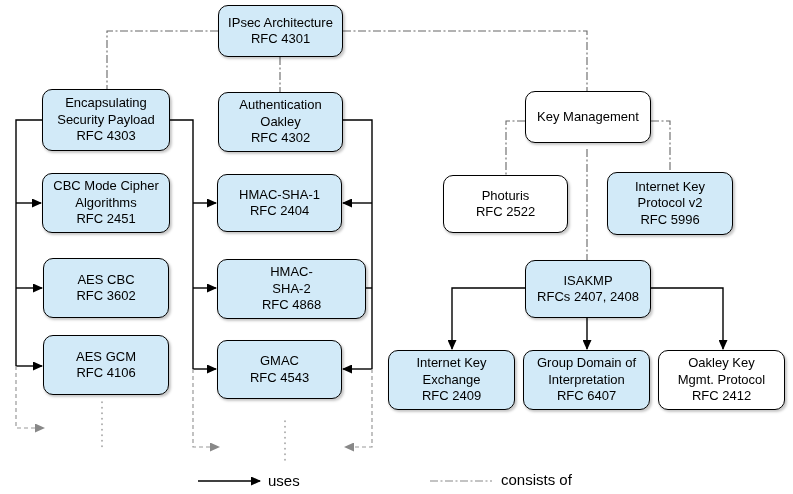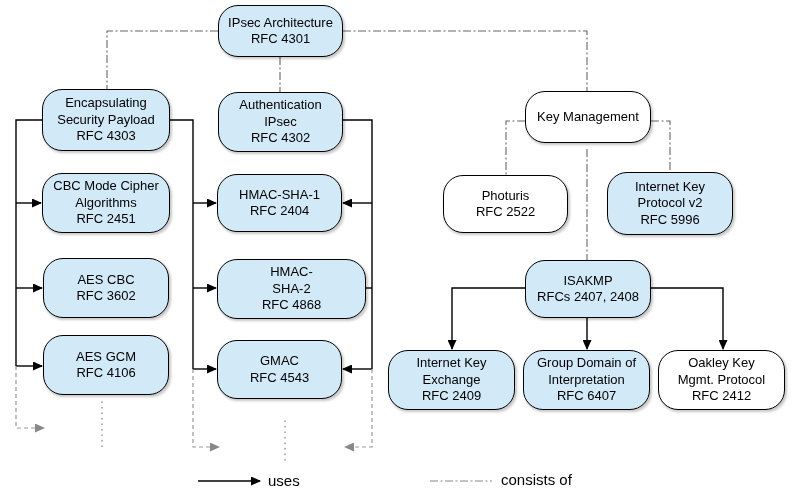--- a/index.html
+++ b/index.html
@@ -3,21 +3,21 @@
 <meta charset="utf-8">
 <style>
   html,body{margin:0;padding:0;background:#fff;}
   .stage{
     position:relative;width:793px;height:494px;background:#ffffff;
     font-family:"Liberation Sans", sans-serif;overflow:hidden;
   }
   .node{
     position:absolute;box-sizing:border-box;
     display:flex;flex-direction:column;align-items:center;justify-content:center;
-    border:1.5px solid #000;border-radius:20px;
+    border:1.5px solid #000;border-radius:10px;
     font-size:13px;line-height:16.5px;text-align:center;color:#000;
     box-shadow:1.5px 2px 2.5px rgba(0,0,0,0.22);
   }
   .node.blue{background:#d2eaf8;}
   .node.white{background:#ffffff;}
   .ln{white-space:nowrap;}
   svg.wires{position:absolute;left:0;top:0;pointer-events:none;}
   .legend-label{
     position:absolute;font-size:15px;color:#000;white-space:nowrap;
   }
@@ -88,21 +88,21 @@
   </div>
 
   <div class="node blue" style="left:42px;top:89px;width:128px;height:62px">
     <div class="ln">Encapsulating</div>
     <div class="ln">Security Payload</div>
     <div class="ln">RFC 4303</div>
   </div>
 
   <div class="node blue" style="left:218px;top:92px;width:125px;height:60px">
     <div class="ln">Authentication</div>
-    <div class="ln">IPsec</div>
+    <div class="ln">Oakley</div>
     <div class="ln">RFC 4302</div>
   </div>
 
   <div class="node white" style="left:525px;top:91px;width:126px;height:52px">
     <div class="ln">Key Management</div>
   </div>
 
   <div class="node blue" style="left:42px;top:173px;width:128px;height:60px">
     <div class="ln">CBC Mode Cipher</div>
     <div class="ln">Algorithms</div>

